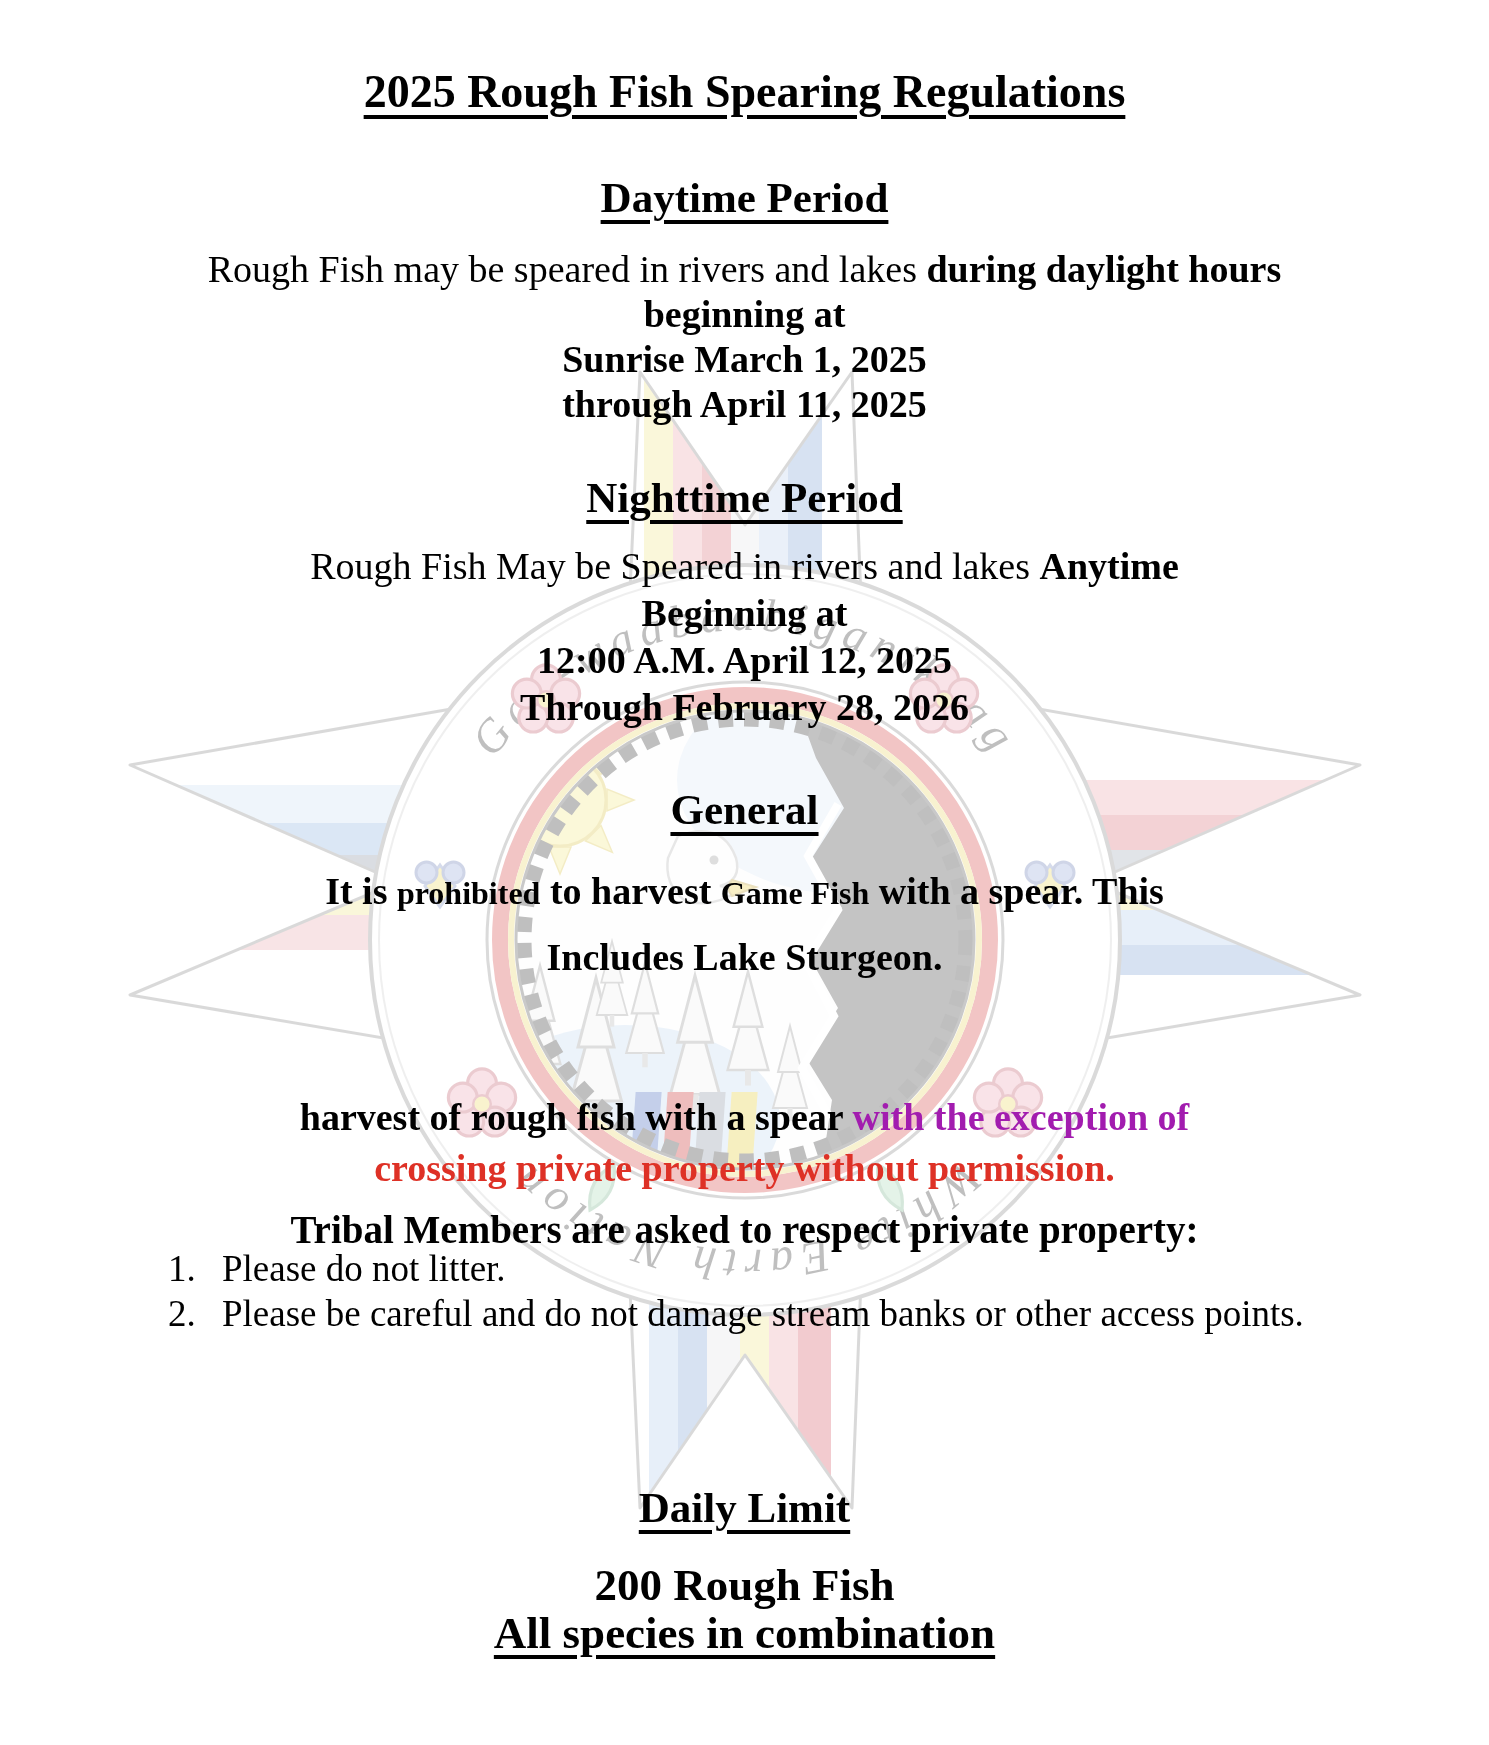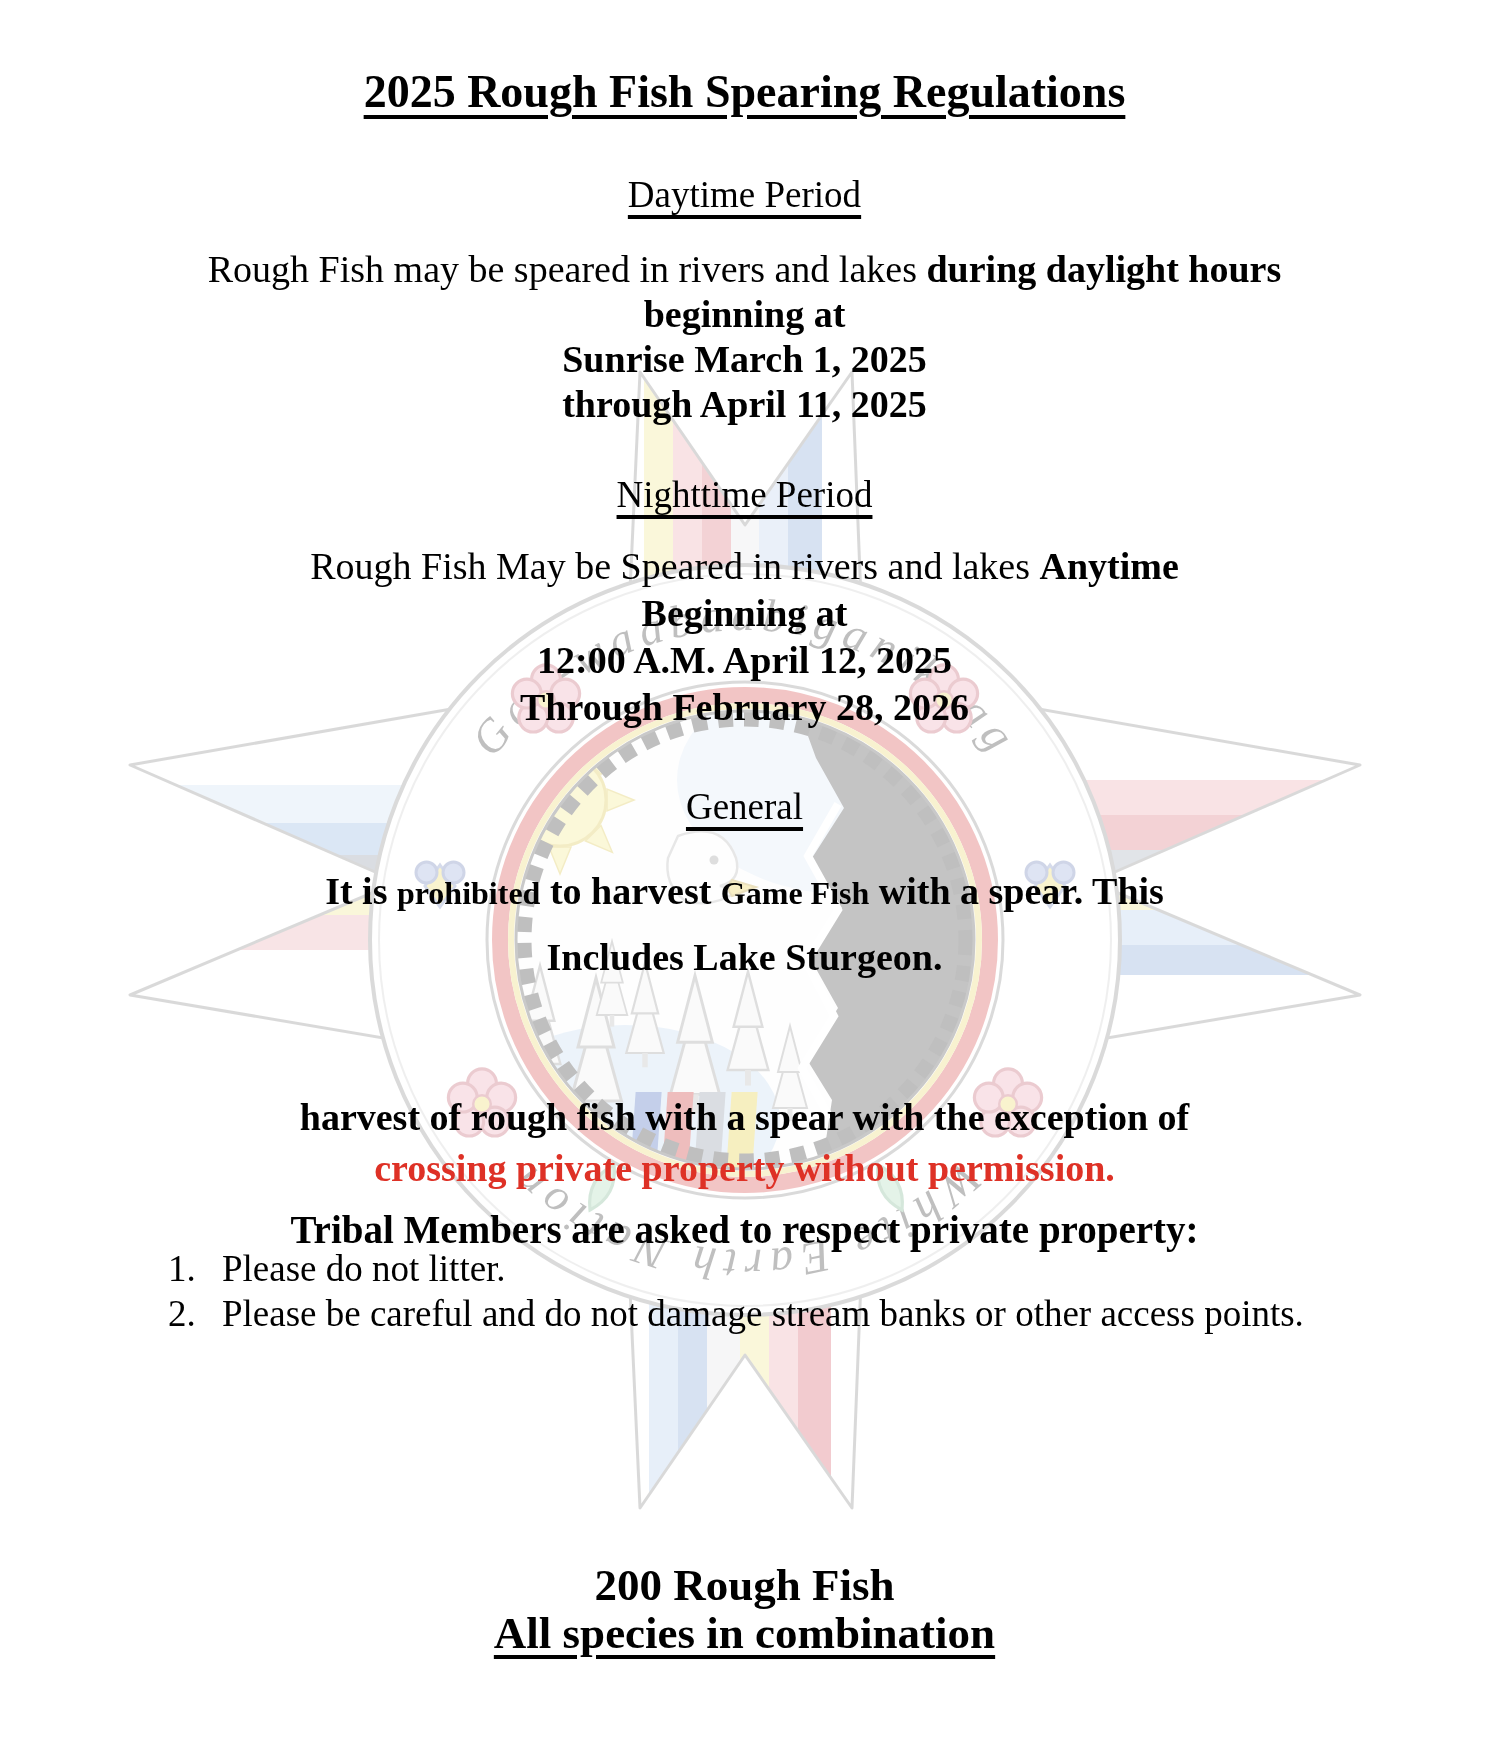--- a/index.html
+++ b/index.html
@@ -26,21 +26,21 @@
     white-space:nowrap;
     margin-top:13px;
   }
   .u{
     text-decoration:underline;
     text-decoration-thickness:3.5px;
     text-underline-offset:8px;
     text-decoration-color:#000;
   }
   .title{top:52px;font-size:46px;font-weight:bold;}
-  .heading{font-size:37px;font-weight:normal;}
+  .heading{font-size:43px;font-weight:bold;}
   .h-daytime{top:160px;}
   .h-night{top:460px;}
   .h-general{top:772px;}
   .h-daily{top:1470px;}
   .para{font-size:38px;line-height:45px;}
   .para b{font-weight:bold;}
   .para-a{top:234px;}
   .para-b{top:530px;line-height:47px;}
   .para-c{top:846px;font-weight:bold;line-height:64px;}
   .para-c .big{font-size:32px;}
@@ -283,38 +283,41 @@
     <span class="u">General</span>
   </div>
 
   <div class="block para para-c">
     <span>It is </span><span class="big">prohibited</span><span> to harvest </span><span class="big">Game Fish</span><span> with a spear. This</span><br>
     <span>Includes Lake Sturgeon.</span>
   </div>
 
   <div class="block para para-d">
     <br>
-    <span>harvest of rough fish with a spear </span><span class="red" style="color: #000000; font-family: Liberation Serif, serif;">with the exception of</span><br>
+    <span>harvest of rough fish with a spear </span><span class="red" style="color: #a21caf; font-family: Liberation Serif, serif;">with the exception of</span><br>
     <span class="red" style="color: rgb(222, 49, 38);">crossing private property without permission.</span>
   </div>
 
   <div class="block h-tribal">
     <span>Tribal Members are asked to respect private property:</span>
   </div>
 
   <div class="list">
     <div class="list-item">
       <span class="li-num">1.</span>
       <span class="li-text">Please do not litter.</span>
     </div>
     <div class="list-item">
       <span class="li-num">2.</span>
       <span class="li-text">Please be careful and do not damage stream banks or other access points.</span>
     </div>
   </div>
 
+  <div class="block heading h-daily">
+    <span class="u">Daily Limit</span>
+  </div>
 
   <div class="block limits">
     <span>200 Rough Fish</span><br>
     <span class="u">All species in combination</span>
   </div>
 
 </div>
 
 </body></html>

